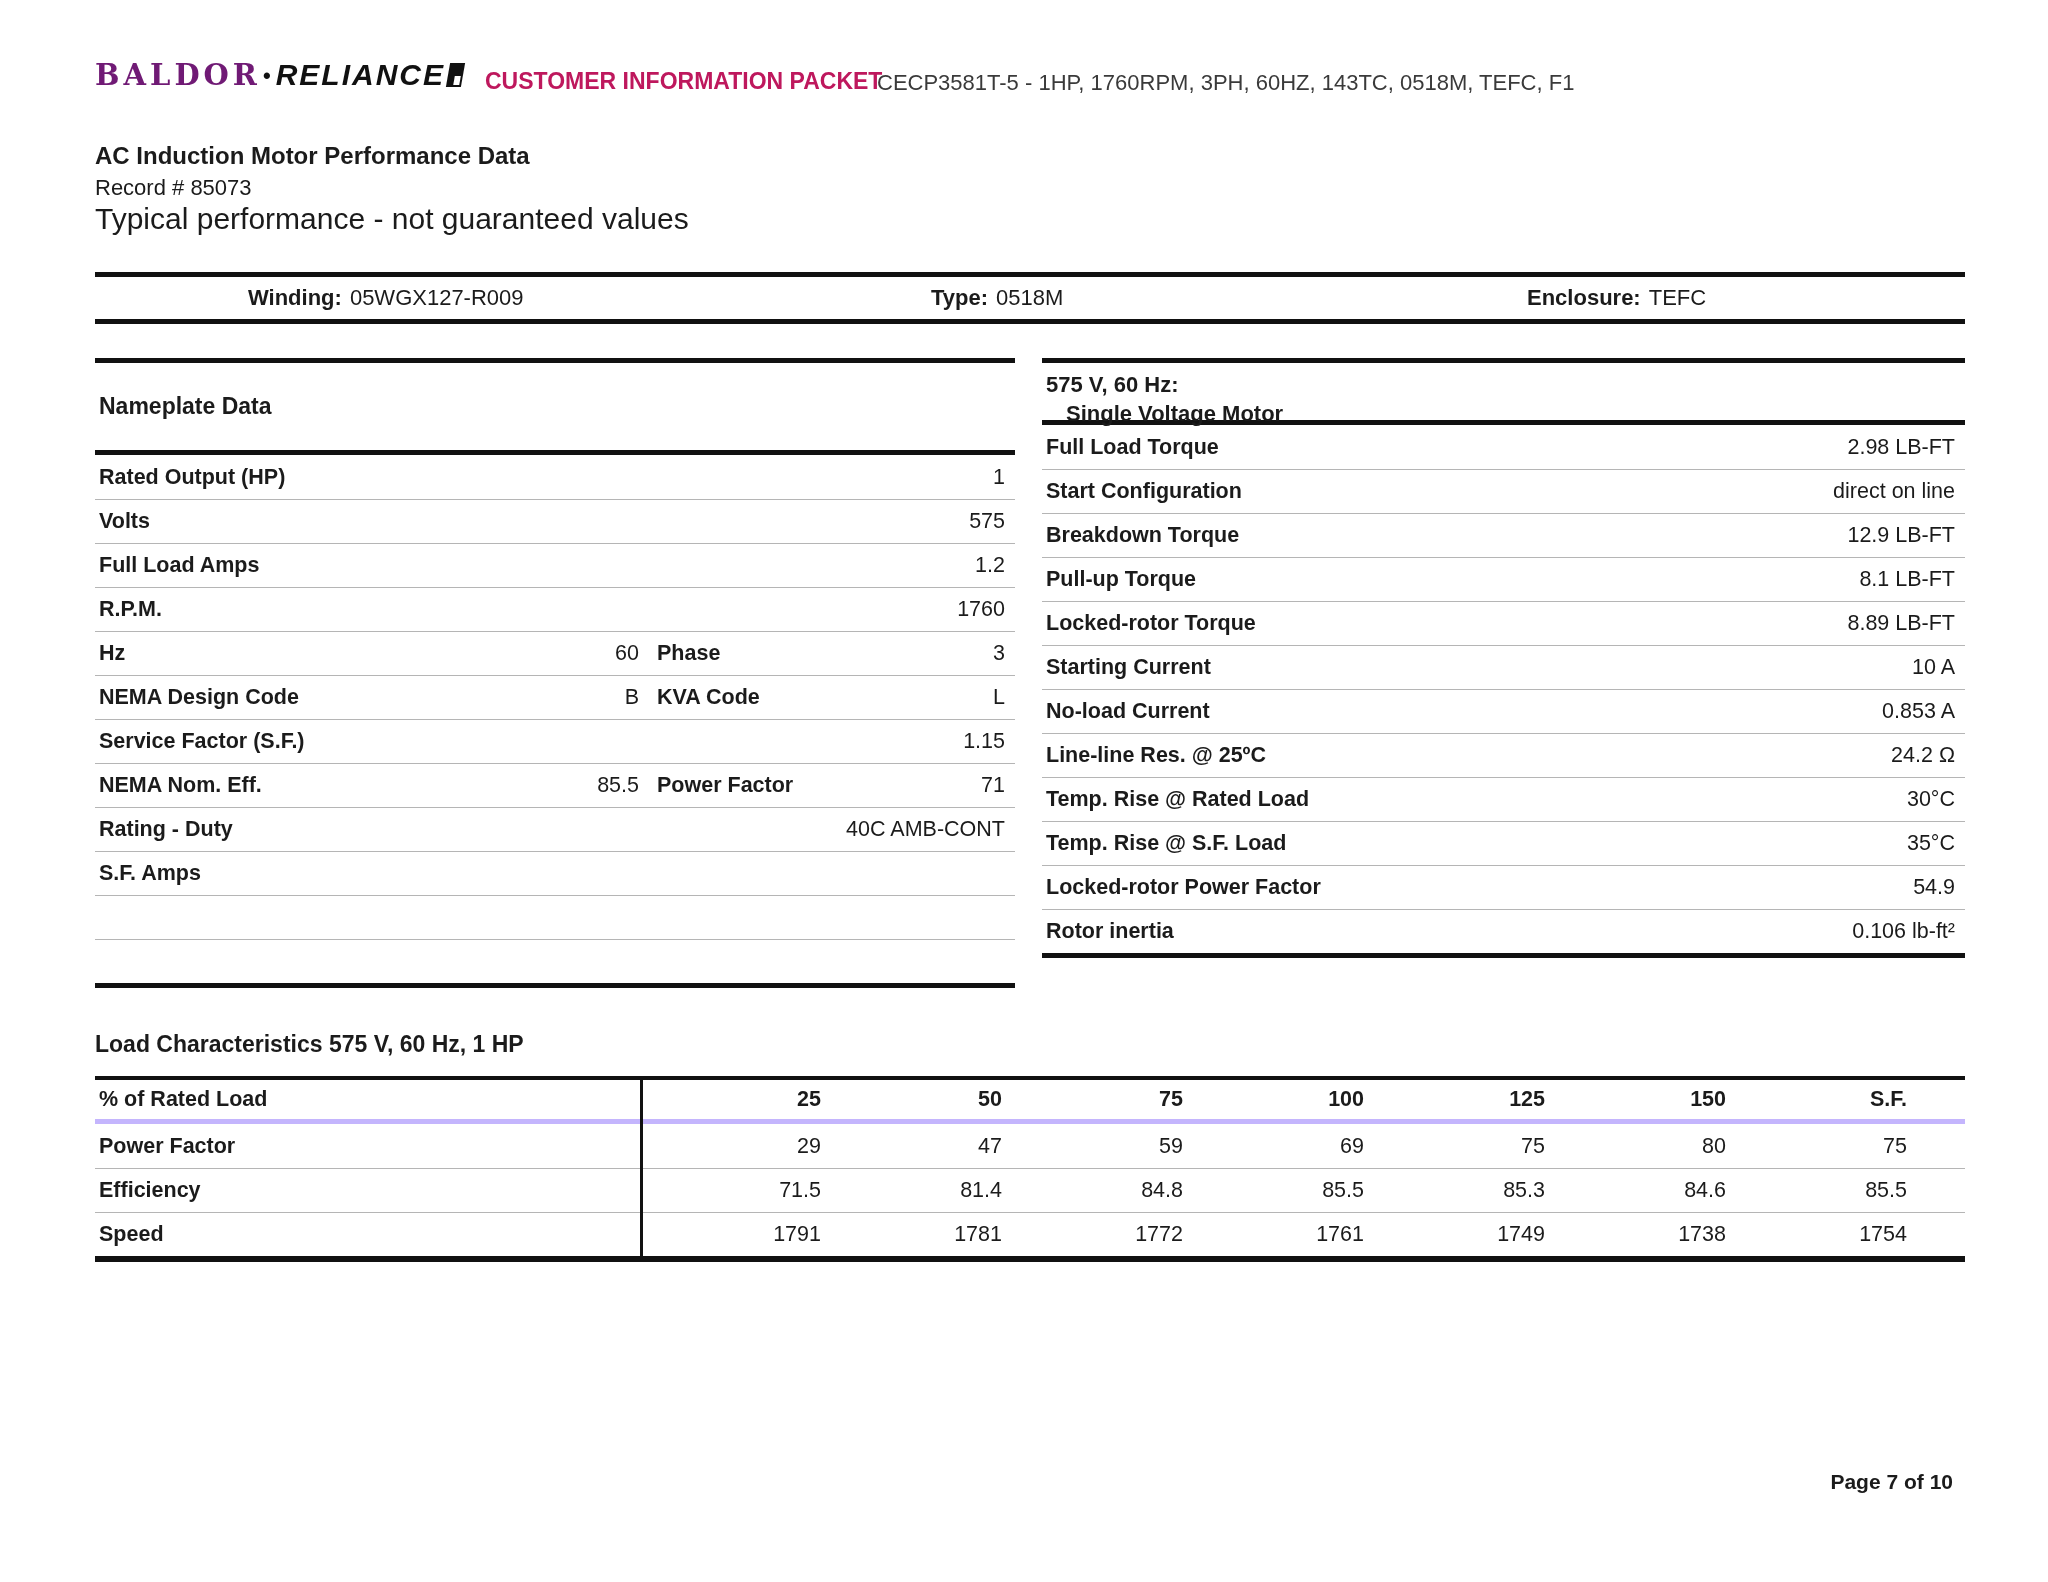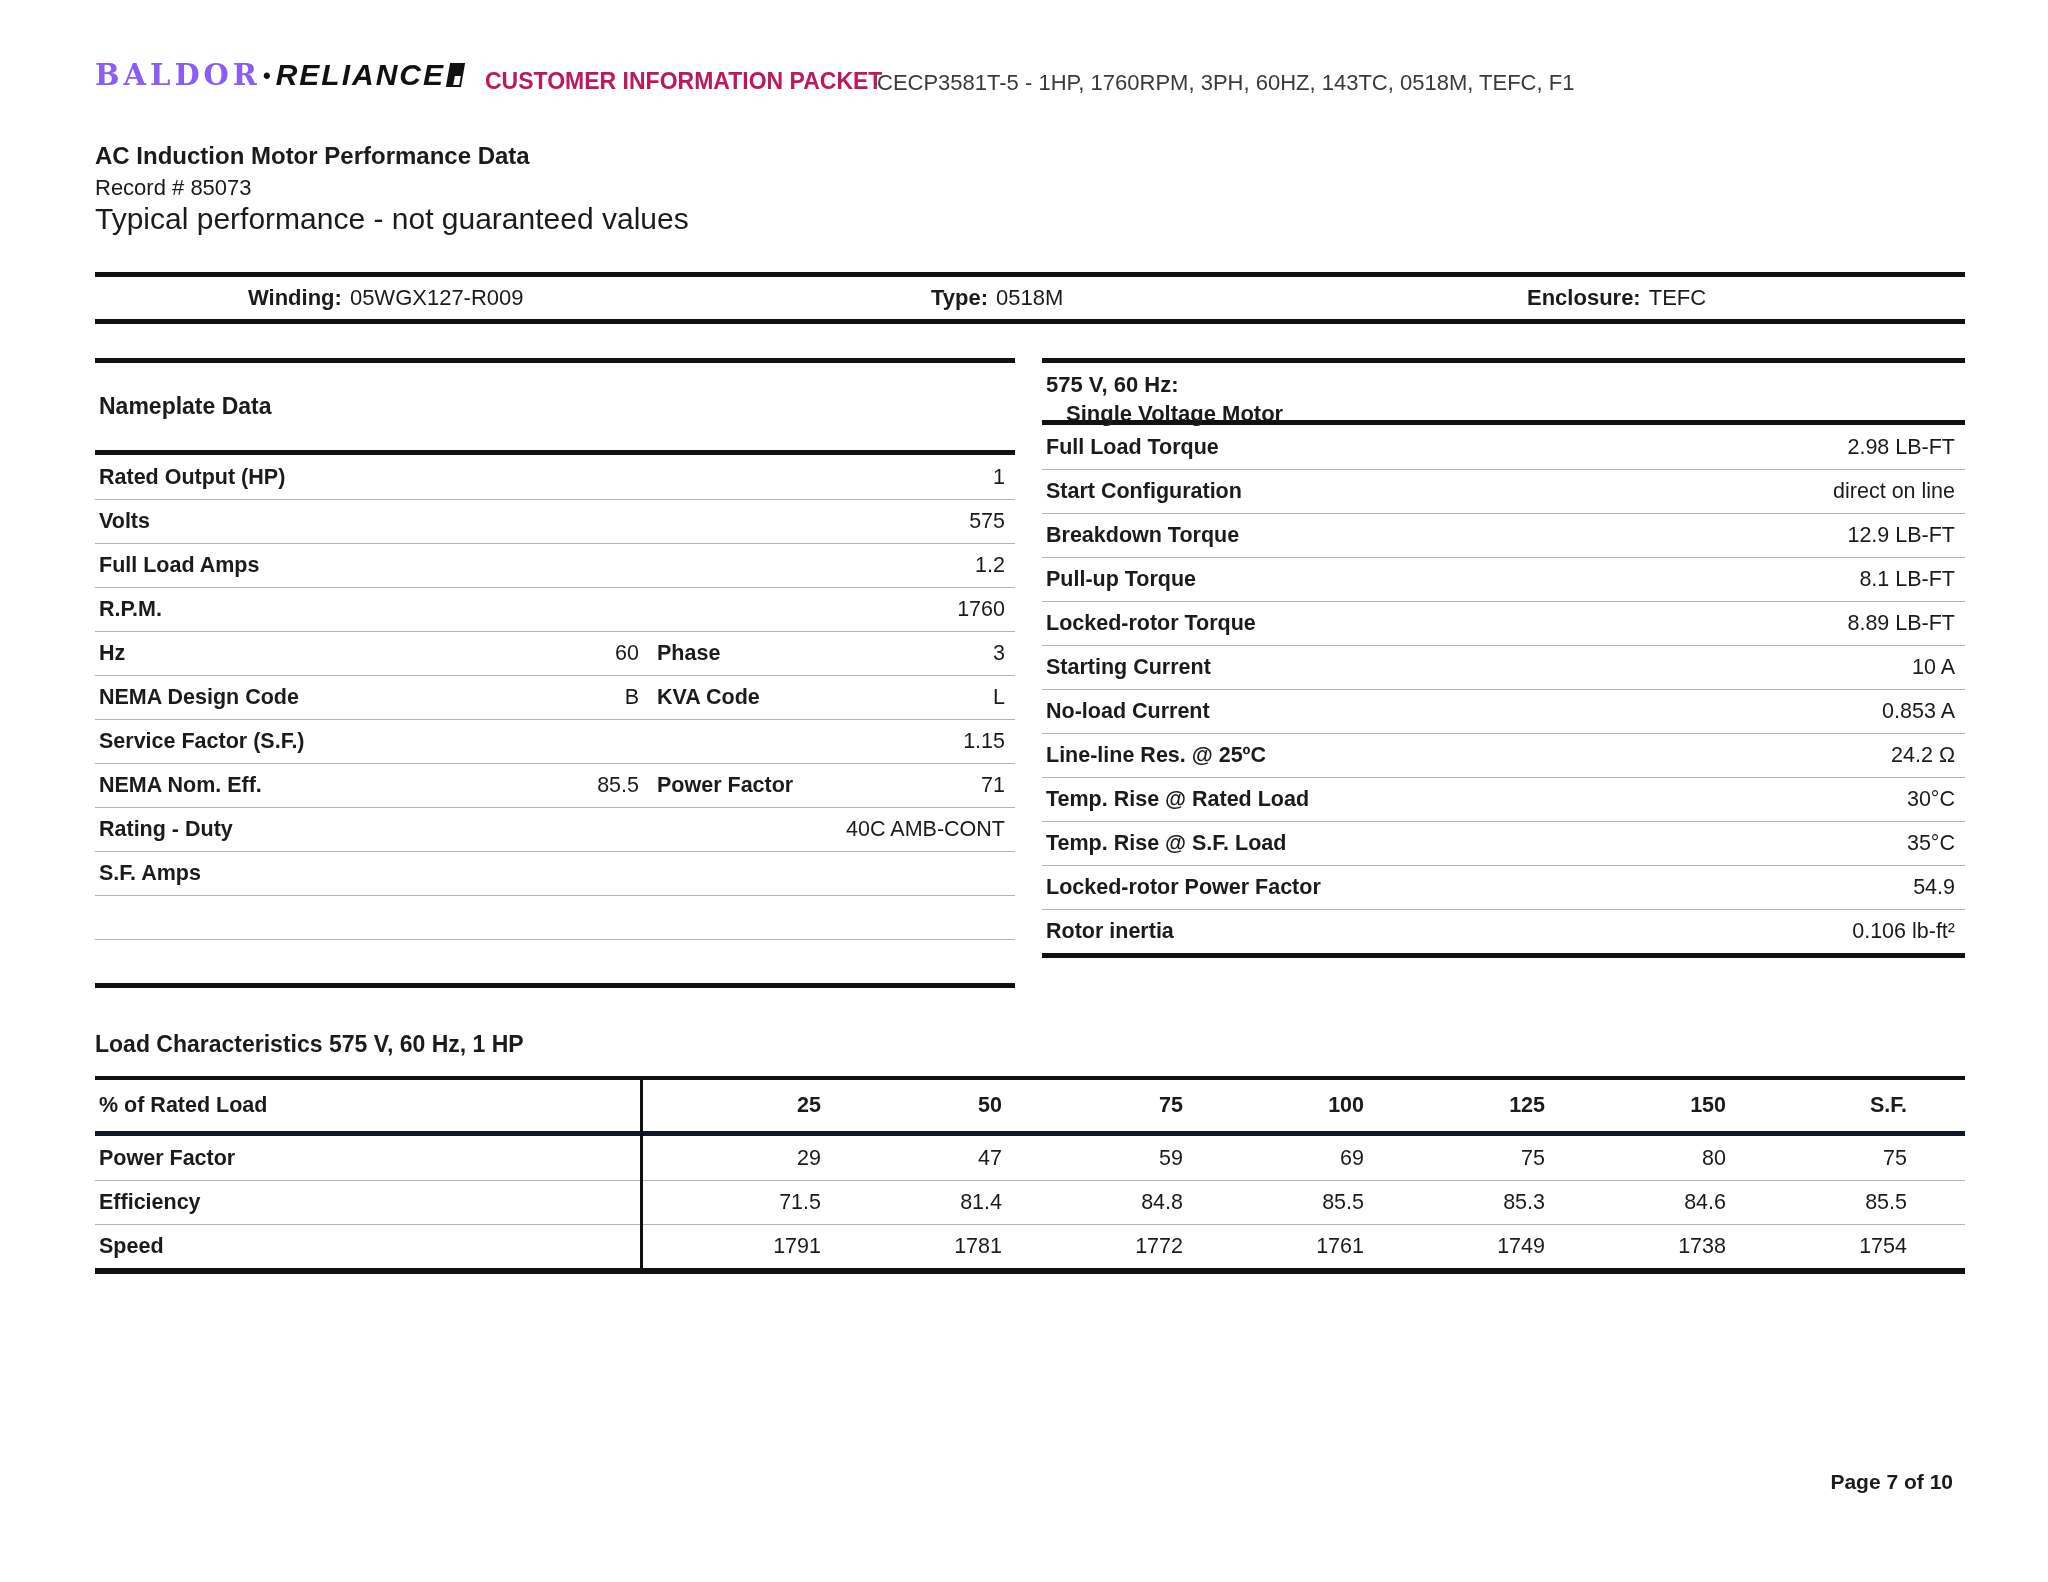--- a/index.html
+++ b/index.html
@@ -10,21 +10,21 @@
     font-family:"Liberation Sans", sans-serif;
     color:#1b1b1b;
     overflow:hidden;
   }
 
   
   .topbar { position:absolute; left:95px; top:58px; width:1870px; height:46px; }
   .logo { position:absolute; left:0; top:0; white-space:nowrap; }
   .logo-baldor {
     font-family:"DejaVu Serif", serif;
-    font-weight:bold; font-size:29px; letter-spacing:4px; color:#8b5cf6;
+    font-weight:bold; font-size:29px; letter-spacing:4px; color:#701a75;
   }
   .logo-dot { font-size:22px; font-weight:bold; margin:0 5px 0 2px; vertical-align:2px; color:#111; }
   .logo-reliance {
     font-style:italic; font-weight:bold; font-size:30px; letter-spacing:2px; color:#111;
   }
   .logo-mark {
     display:inline-block; width:15px; height:24px; background:#111;
     transform:skewX(-10deg); margin-left:3px; position:relative; vertical-align:-2px;
   }
   .logo-mark::after {
@@ -91,21 +91,21 @@
   
   .load-title { position:absolute; left:95px; top:1028px; font-size:23px; font-weight:bold; line-height:32px; }
   .load-table {
     position:absolute; left:95px; top:1076px; width:1870px;
     border-top:4px solid #111; border-bottom:6px solid #111;
   }
   .load-grid-row {
     display:grid; grid-template-columns:545px repeat(7, 181px) 1fr;
     height:44px; align-items:center; box-sizing:border-box; font-size:21.5px;
   }
-  .load-header { font-weight:bold; border-bottom:5px solid #0f172a; height:56px; }
+  .load-header { font-weight:bold; border-bottom:5px solid #c4b5fd; height:44px; }
   .load-row { border-top:1px solid #b5b5b5; }
   .load-row:first-of-type { border-top:none; }
   .load-grid-row .lc-first { padding-left:4px; font-weight:bold; text-align:left; white-space:nowrap; }
   .load-grid-row .lc-cell  { text-align:right; }
   .load-divider { position:absolute; left:545px; top:0; bottom:0; width:3px; background:#111; }
 
   
   .page-indicator { position:absolute; right:95px; top:1470px; font-size:21px; font-weight:bold; }
 </style>
 </head>

